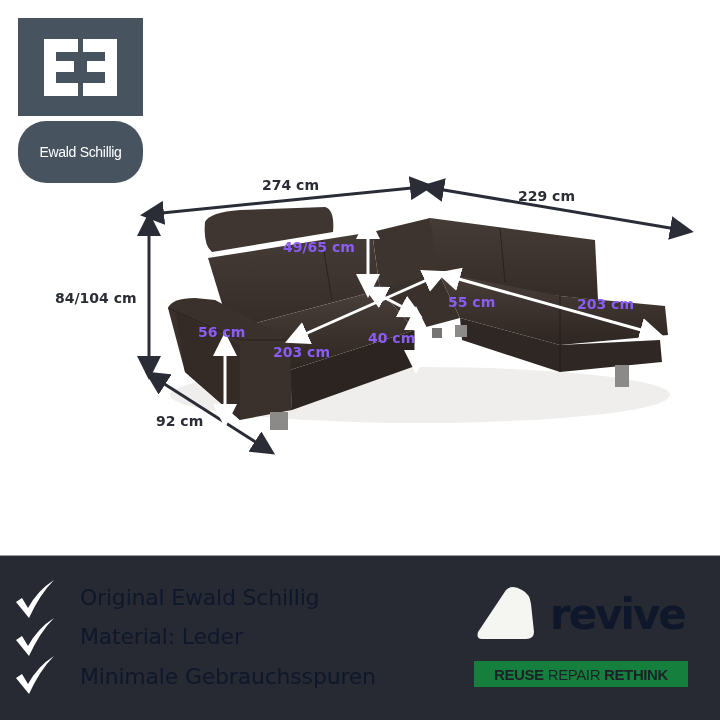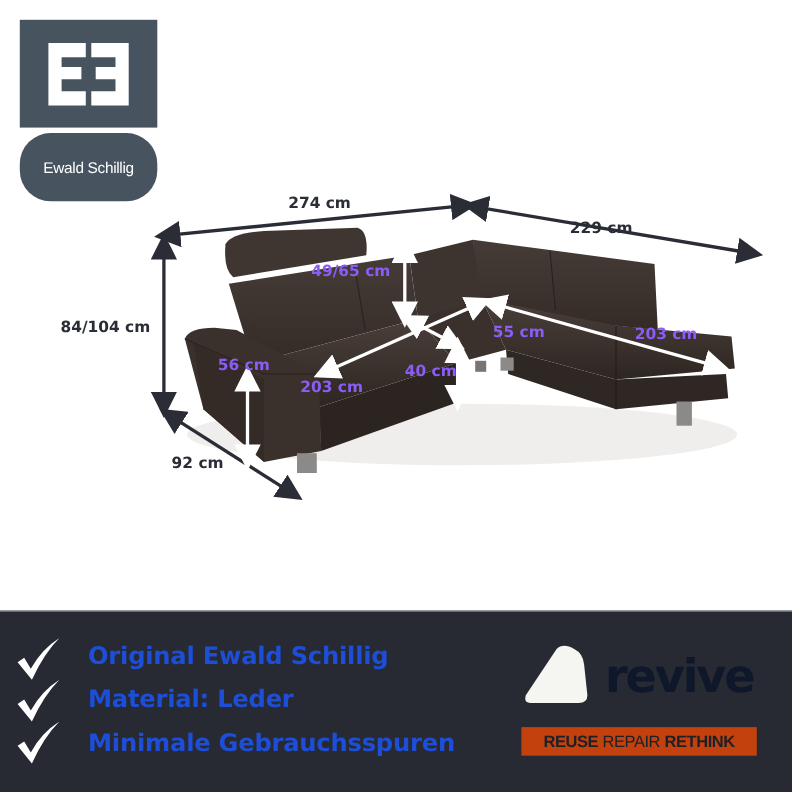--- a/index.html
+++ b/index.html
@@ -6,23 +6,23 @@
     body { width: 720px; height: 720px; position: relative; overflow: hidden; background: #ffffff; font-family: "DejaVu Sans", sans-serif; }
     .logo-top { position: absolute; left: 18px; top: 18px; width: 125px; height: 98px; background: #475460; }
     .logo-bottom { position: absolute; left: 18px; top: 121px; width: 125px; height: 62px; background: #475460; display: flex; align-items: center; justify-content: center; border-radius: 28px; }
     .logo-text { color: #ffffff; font-family: "Liberation Sans", sans-serif; font-size: 14px; letter-spacing: -0.3px; }
     .stage { position: absolute; left: 0; top: 0; width: 720px; height: 550px; }
     .dim { position: absolute; font-family: "DejaVu Sans", sans-serif; font-weight: bold; font-size: 14px; white-space: nowrap; }
     .dim.dark { color: #2a2d36; }
     .dim.light { color: #8b5cf6; }
     .panel { position: absolute; left: 0; top: 555px; width: 720px; height: 165px; background: #272a33; border-top: 1px solid #9a9ca0; }
     .check { position: absolute; left: 14px; width: 42px; height: 40px; }
-    .feat-text { position: absolute; left: 80px; color: #1d4ed8; font-family: "DejaVu Sans", sans-serif; font-size: 22px; font-weight: 700; white-space: nowrap; letter-spacing: -0.2px; }
+    .feat-text { position: absolute; left: 80px; color: #0f172a; font-family: "DejaVu Sans", sans-serif; font-size: 22px; font-weight: 400; white-space: nowrap; letter-spacing: -0.2px; }
     .revive-word { position: absolute; left: 550px; top: 590px; color: #0f172a; font-family: "DejaVu Sans", sans-serif; font-weight: bold; font-size: 42px; letter-spacing: -2px; }
-    .tag { position: absolute; left: 474px; top: 661px; width: 214px; height: 26px; background: #c2410c; display: flex; align-items: center; justify-content: center; font-family: "Liberation Sans", sans-serif; font-size: 15px; color: #1e2028; letter-spacing: -0.4px; }
+    .tag { position: absolute; left: 474px; top: 661px; width: 214px; height: 26px; background: #15803d; display: flex; align-items: center; justify-content: center; font-family: "Liberation Sans", sans-serif; font-size: 15px; color: #1e2028; letter-spacing: -0.4px; }
     .tag b { font-weight: bold; }
     .tag span.thin { font-weight: normal; margin: 0 4px; }
   </style>
 </head>
 <body>
 
 <div class="logo-top">
   <svg width="125" height="98" viewBox="0 0 125 98">
     <path d="M26 21 H60 V34 H38 V43 H56 V54 H38 V65 H60 V78 H26 Z" fill="#ffffff"></path>
     <path d="M99 21 H65 V34 H87 V43 H69 V54 H87 V65 H65 V78 H99 Z" fill="#ffffff"></path>
@@ -88,21 +88,21 @@
 
     <line x1="368" y1="227" x2="368" y2="286" stroke="#ffffff" stroke-width="3" marker-start="url(#ah-light)" marker-end="url(#ah-light)"></line>
     <line x1="296" y1="338" x2="436" y2="276" stroke="#ffffff" stroke-width="3" marker-start="url(#ah-light)" marker-end="url(#ah-light)"></line>
     <line x1="374" y1="292" x2="412" y2="312" stroke="#ffffff" stroke-width="3" marker-start="url(#ah-light)" marker-end="url(#ah-light)"></line>
     <line x1="448" y1="276" x2="652" y2="333" stroke="#ffffff" stroke-width="3" marker-start="url(#ah-light)" marker-end="url(#ah-light)"></line>
     <line x1="416" y1="318" x2="416" y2="362" stroke="#ffffff" stroke-width="3" marker-start="url(#ah-light)" marker-end="url(#ah-light)"></line>
     <line x1="225" y1="344" x2="225" y2="416" stroke="#ffffff" stroke-width="3" marker-start="url(#ah-light)" marker-end="url(#ah-light)"></line>
   </svg>
 
   <span class="dim dark" style="left:262px; top:177px;">274 cm</span>
-  <span class="dim dark" style="left:518px; top:200px;">229 cm</span>
+  <span class="dim dark" style="left:518px; top:188px;">229 cm</span>
   <span class="dim dark" style="left:55px; top:290px;">84/104 cm</span>
   <span class="dim dark" style="left:156px; top:413px;">92 cm</span>
   <span class="dim light" style="left:283px; top:239px;">49/65 cm</span>
   <span class="dim light" style="left:415px; top:294px;margin-left:33px;">55 cm</span>
   <span class="dim light" style="left:368px; top:330px;">40 cm</span>
   <span class="dim light" style="left:198px; top:324px;">56 cm</span>
   <span class="dim light" style="left:273px; top:344px;">203 cm</span>
   <span class="dim light" style="left:577px; top:296px;">203 cm</span>
 </div>
 

